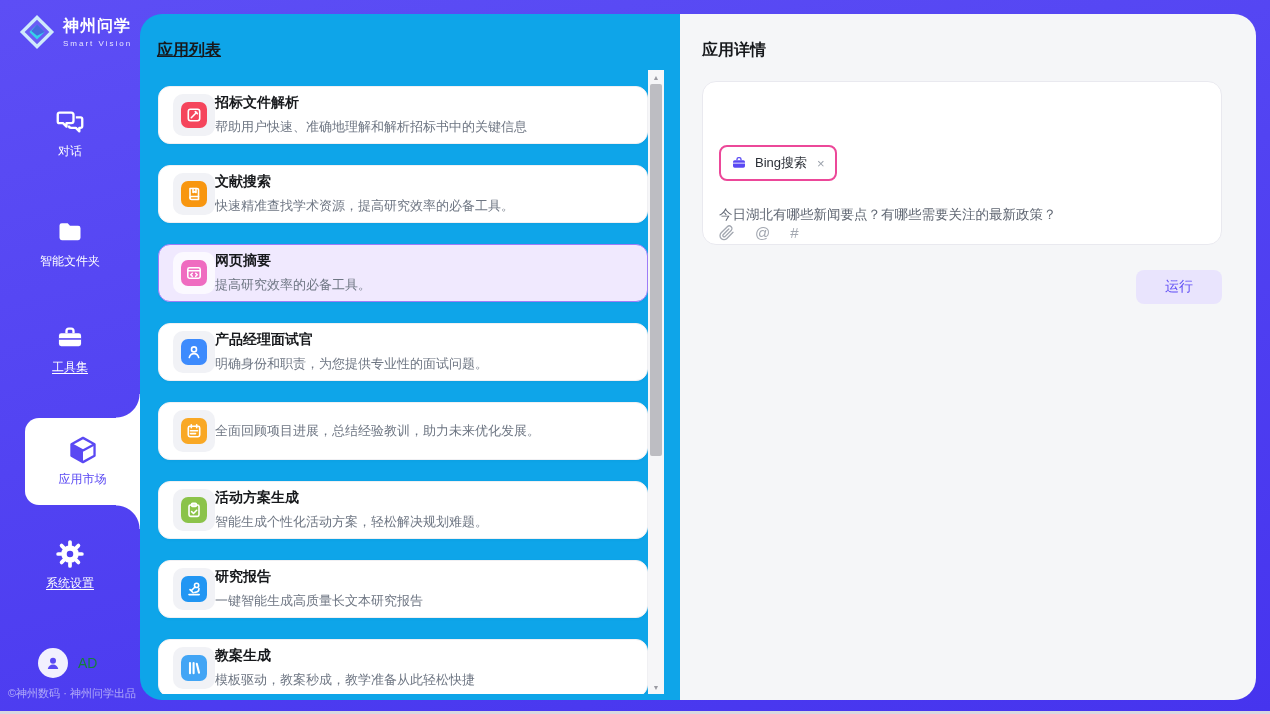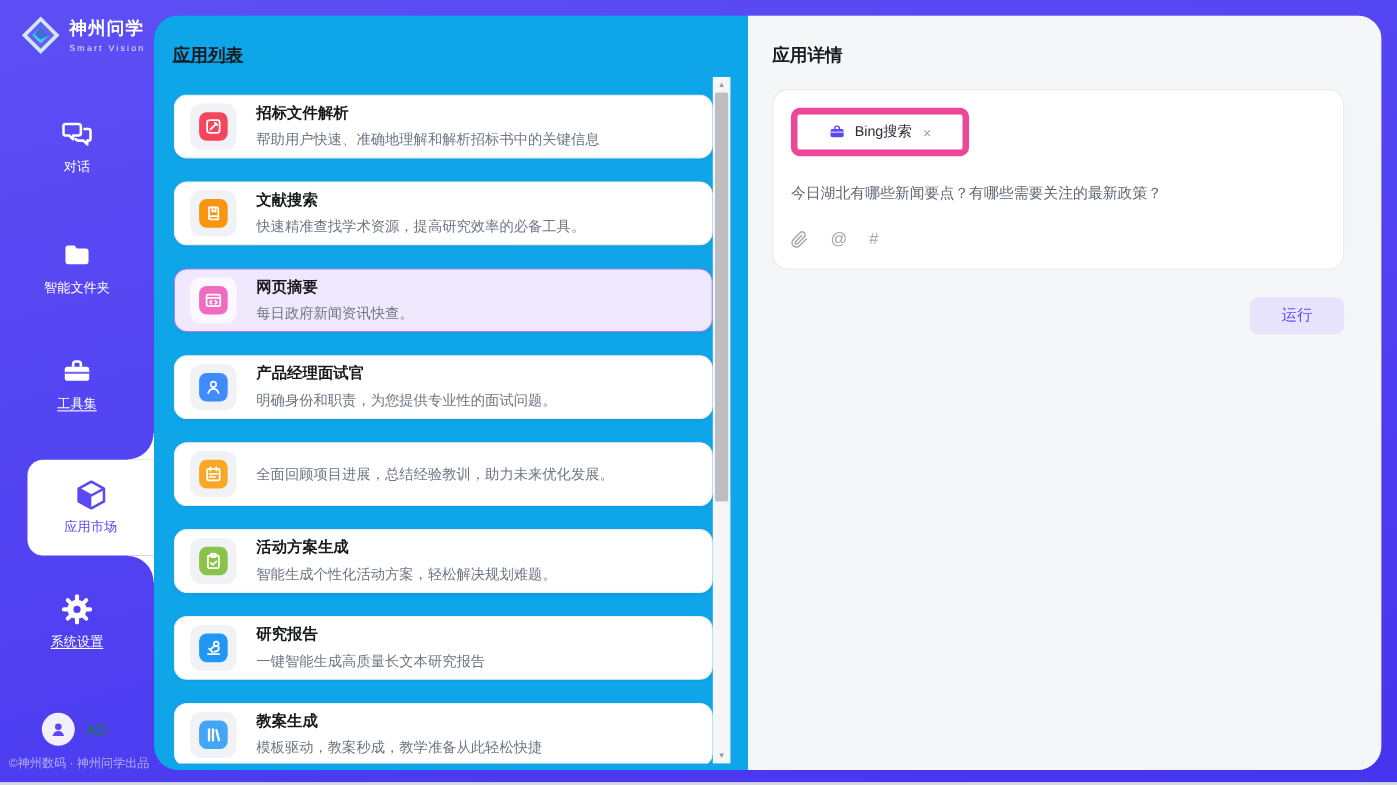--- a/index.html
+++ b/index.html
@@ -33,40 +33,40 @@
   .avatar svg { width:18px; height:18px; }
   .user-initials { color:#15803d; font-size:14px; }
   .side-footer { position:absolute; top:686px; left:8px; width:132px; font-size:11px; color:rgba(255,255,255,0.55); white-space:nowrap; }
 
   
   .content { position:absolute; left:140px; top:14px; width:1116px; height:686px; border-radius:22px; display:flex; overflow:hidden; }
   .list-panel { width:540px; background:#0ea5e9; position:relative; padding:26px 0 0 17px;text-decoration:underline; }
   .panel-title { font-size:16px; font-weight:bold; color:#17191c; }
   .app-items { position:absolute; top:72px; left:18px; width:490px; height:608px; overflow:hidden; }
   .app-item { height:58px; margin-bottom:21px; background:#fff; border:1px solid #f0f0f3; border-radius:12px;
-              box-shadow:0 1px 3px rgba(20,20,40,0.04); display:flex; align-items:center; padding:0 14px; gap:18px; cursor:pointer; }
+              box-shadow:0 1px 3px rgba(20,20,40,0.04); display:flex; align-items:center; padding:0 14px; cursor:pointer; }
   .app-item.selected { background:#f0e9fe; border:1px solid #9d7cf8; }
   .icon-box { width:42px; height:42px; border-radius:10px; background:#f1f2f6; display:flex; align-items:center; justify-content:center; flex:none; }
   .app-item.selected .icon-box { background:#fbf9ff; }
   .mini { width:26px; height:26px; border-radius:7px; display:flex; align-items:center; justify-content:center; }
   .mini svg { width:16px; height:16px; }
   .app-texts { display:flex; flex-direction:column; gap:6px; min-width:0; }
   .app-name { font-size:14px; font-weight:bold; color:#17191c; }
   .app-desc { font-size:13px; color:#6e7683; white-space:nowrap; overflow:hidden; }
 
   .scrollbar { position:absolute; right:16px; top:56px; width:16px; height:624px; background:#f6f6f8; }
   .sb-btn { height:14px; display:flex; align-items:center; justify-content:center; font-size:7px; color:#9a9aa2; cursor:pointer; }
   .sb-thumb { position:absolute; top:14px; left:2px; width:12px; height:372px; background:#bdbdc2; border-radius:2px; cursor:pointer; }
   .sb-btn.down { position:absolute; bottom:0; left:0; right:0; }
 
   .detail-panel { flex:1; background:#f5f6f8; padding:26px 34px 0 22px; }
   .prompt-card { margin-top:20px; height:164px; background:#fff; border:1px solid #e9e9ef; border-radius:14px;
                  padding:16px; display:flex; flex-direction:column; }
-  .chip { display:inline-flex; align-items:center; gap:8px; align-self:flex-start; border:6px solid #ec4899; border-radius:8px;
-          padding:7px 28px; background:#fff; cursor:pointer; }
+  .chip { display:inline-flex; align-items:center; gap:8px; align-self:flex-start; border:2px solid #ec4899; border-radius:8px;
+          padding:7px 10px; background:#fff; cursor:pointer;margin-top:47px; }
   .chip svg { width:16px; height:16px; }
   .chip-label { font-size:13px; color:#2a2e36; }
   .chip-x { font-size:13px; color:#9aa0aa; margin-left:2px; cursor:pointer; }
   .prompt-text { margin-top:25px; font-size:13.5px; color:#5f6672; flex:1; cursor:text; }
   .prompt-tools { display:flex; align-items:center; gap:20px; padding-bottom:2px; color:#a2a7b0; }
   .prompt-tools svg { width:16px; height:16px; }
   .tool-glyph { font-size:15px; color:#a2a7b0; cursor:pointer; }
   .run-row { display:flex; justify-content:flex-end; margin-top:25px; }
   .run-btn { border:none; background:#e9e4fd; color:#604ef5; font-size:14px; padding:8px 29px; border-radius:8px; cursor:pointer;
              font-family:"Liberation Sans","DejaVu Sans",sans-serif; }
@@ -191,21 +191,21 @@
       <span class="mini" style="background:#ef6cc0">
                 <svg viewBox="0 0 16 16" fill="none" stroke="#fff" stroke-width="1.6" stroke-linecap="round" stroke-linejoin="round">
                   <rect x="1.8" y="2.8" width="12.4" height="10.4" rx="1.6"></rect>
                   <line x1="1.8" y1="5.8" x2="14.2" y2="5.8"></line>
                   <path d="M6.3 8.3 4.8 9.8l1.5 1.5M9.7 8.3l1.5 1.5-1.5 1.5"></path>
                 </svg>
               </span>
     </span>
     <span class="app-texts">
       <span class="app-name">网页摘要</span>
-      <span class="app-desc">每日政府新闻资讯快查。</span>
+      <span class="app-desc">提高研究效率的必备工具。</span>
     </span>
   </div>
           <div class="app-item">
     <span class="icon-box">
       <span class="mini" style="background:#3d8bfd">
                 <svg viewBox="0 0 16 16" fill="none" stroke="#fff" stroke-width="1.6" stroke-linecap="round" stroke-linejoin="round">
                   <circle cx="8" cy="5.4" r="2.5"></circle>
                   <path d="M3.3 13.4c.8-2.6 2.6-3.8 4.7-3.8s3.9 1.2 4.7 3.8"></path>
                 </svg>
               </span>

